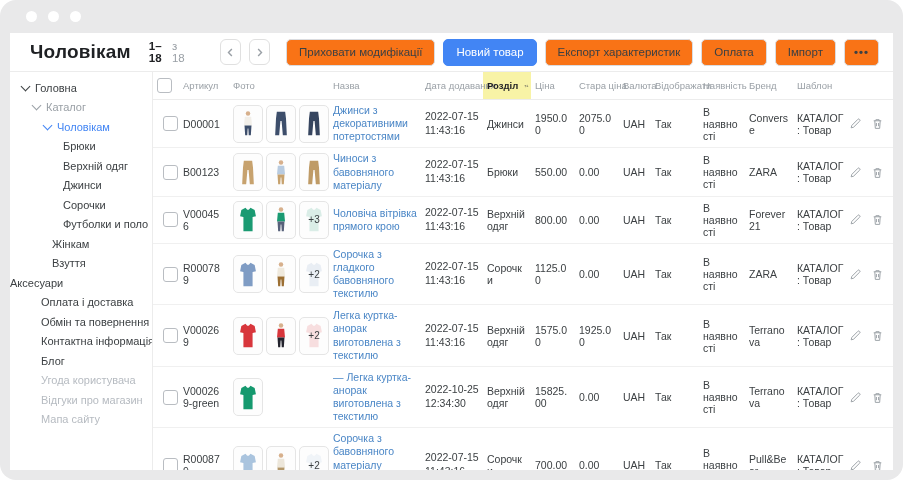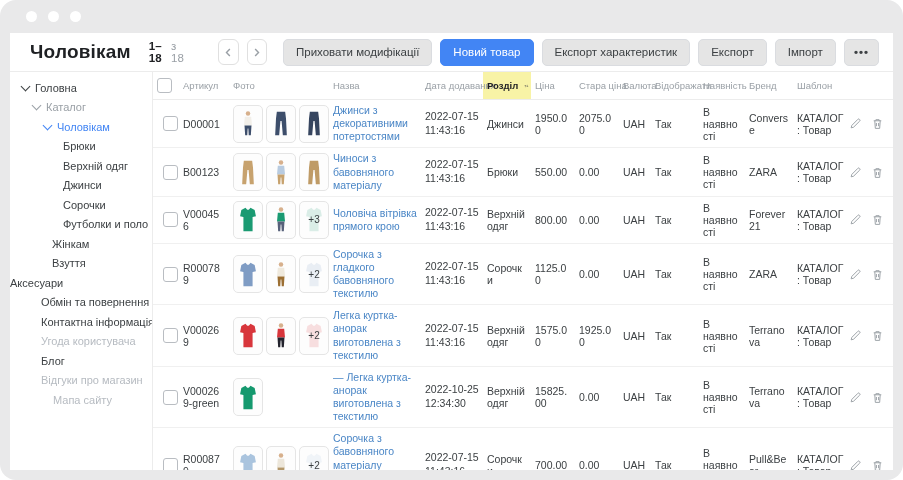--- a/index.html
+++ b/index.html
@@ -8,21 +8,21 @@
   .titlebar{height:33px;display:flex;align-items:center;padding-left:26px;gap:11px;}
   .dot{width:11px;height:11px;border-radius:50%;background:#fff;}
   .card{position:absolute;left:10px;right:10px;top:33px;bottom:10px;background:#fff;border-radius:0;overflow:hidden;display:flex;flex-direction:column;}
   .card-header{height:38px;flex:0 0 38px;display:flex;align-items:center;padding:0 14px 0 20px;gap:8px;}
   .page-title{font-size:19px;font-weight:700;color:#1f2124;margin:0 10px 0 0;letter-spacing:.2px;}
   .pagination{display:flex;align-items:baseline;gap:4px;margin-right:24px;font-size:11.5px;}
   .pagination .range{font-weight:700;color:#202124;}
   .pagination .of{color:#9aa0a6;}
   .nav-btn{width:27px;height:26px;border:1px solid #e0e0e0;background:#fff;border-radius:6px;display:flex;align-items:center;justify-content:center;cursor:pointer;padding:0;}
   .spacer{flex:1;}
-  .btn{height:27px;padding:0 12px;font-size:11.5px;font-family:inherit;border-radius:5px;border:1px solid #dadce0;background:#e5e5e5;color:#3c4043;cursor:pointer;white-space:nowrap;}
+  .btn{height:27px;padding:0 12px;font-size:11.5px;font-family:inherit;border-radius:5px;border:1px solid #dadce0;background:#f97316;color:#3c4043;cursor:pointer;white-space:nowrap;}
   .btn.primary{background:#4285f4;border-color:#4285f4;color:#fff;}
   .btn.more{font-weight:700;letter-spacing:1px;padding:0 9px;}
   .body{flex:1;display:flex;border-top:1px solid #ececec;min-height:0;}
   .sidebar{width:142px;flex:0 0 142px;border-right:1px solid #ececec;padding-top:6px;overflow:hidden;font-size:11px;}
   .side-item{display:flex;align-items:center;height:19.5px;color:#3c4043;cursor:pointer;white-space:nowrap;}
   .side-item.muted{color:#9aa0a6;}
   .side-item.faint{color:#b6bbc1;}
   .side-item.active{color:#4285f4;}
   .chev{width:6px;height:6px;border-left:1.5px solid currentColor;border-bottom:1.5px solid currentColor;transform:rotate(-45deg);display:inline-block;margin:-3px 6px 0 0;}
   .table-area{flex:1;min-width:0;overflow:hidden;}
@@ -66,21 +66,21 @@
       <button class="nav-btn">
         <svg width="9" height="9" viewBox="0 0 10 10">
             <path d="M3.5 1.2 L7.2 5 l-3.7 3.8" stroke="#9aa0a6" stroke-width="1.6" fill="none"></path>
           </svg>
       </button>
       <div class="spacer"></div>
       <div id="header-buttons" style="display:flex;gap:8px;">
           <button class="btn">Приховати модифікації</button>
           <button class="btn primary">Новий товар</button>
           <button class="btn">Експорт характеристик</button>
-          <button class="btn">Експорт</button>
+          <button class="btn">Оплата</button>
           <button class="btn">Імпорт</button>
           <button class="btn more">•••</button>
         </div>
     </div>
     <div class="body">
       <nav class="sidebar" id="sidebar">
           <div class="side-item" style="padding-left: 12px;">
             <span class="chev"></span>
             <span>Головна</span>
           </div>
@@ -110,35 +110,38 @@
           <div class="side-item" style="padding-left: 42px;">
             <span>Жінкам</span>
           </div>
           <div class="side-item" style="padding-left: 42px;">
             <span>Взуття</span>
           </div>
           <div class="side-item" style="">
             <span>Аксесуари</span>
           </div>
           <div class="side-item" style="padding-left: 31px;">
+            <span>Оплата і доставка</span>
+          </div>
+          <div class="side-item" style="padding-left: 31px;">
             <span>Обмін та повернення</span>
           </div>
           <div class="side-item" style="padding-left: 31px;">
             <span>Контактна інформація</span>
           </div>
+          <div class="side-item" style="padding-left: 31px;">
+            <span>Блог</span>
+          </div>
           <div class="side-item faint" style="padding-left: 31px;">
             <span>Угода користувача</span>
           </div>
-          <div class="side-item" style="padding-left: 31px;">
-            <span>Блог</span>
-          </div>
           <div class="side-item faint" style="padding-left: 31px;">
             <span>Відгуки про магазин</span>
           </div>
-          <div class="side-item faint" style="padding-left: 43px;">
+          <div class="side-item faint" style="padding-left: 31px;">
             <span>Мапа сайту</span>
           </div>
         </nav>
       <div class="table-area">
         <table>
           <colgroup id="cols">
               <col style="width: 26px;">
               <col style="width: 50px;">
               <col style="width: 100px;">
               <col style="width: 92px;">

